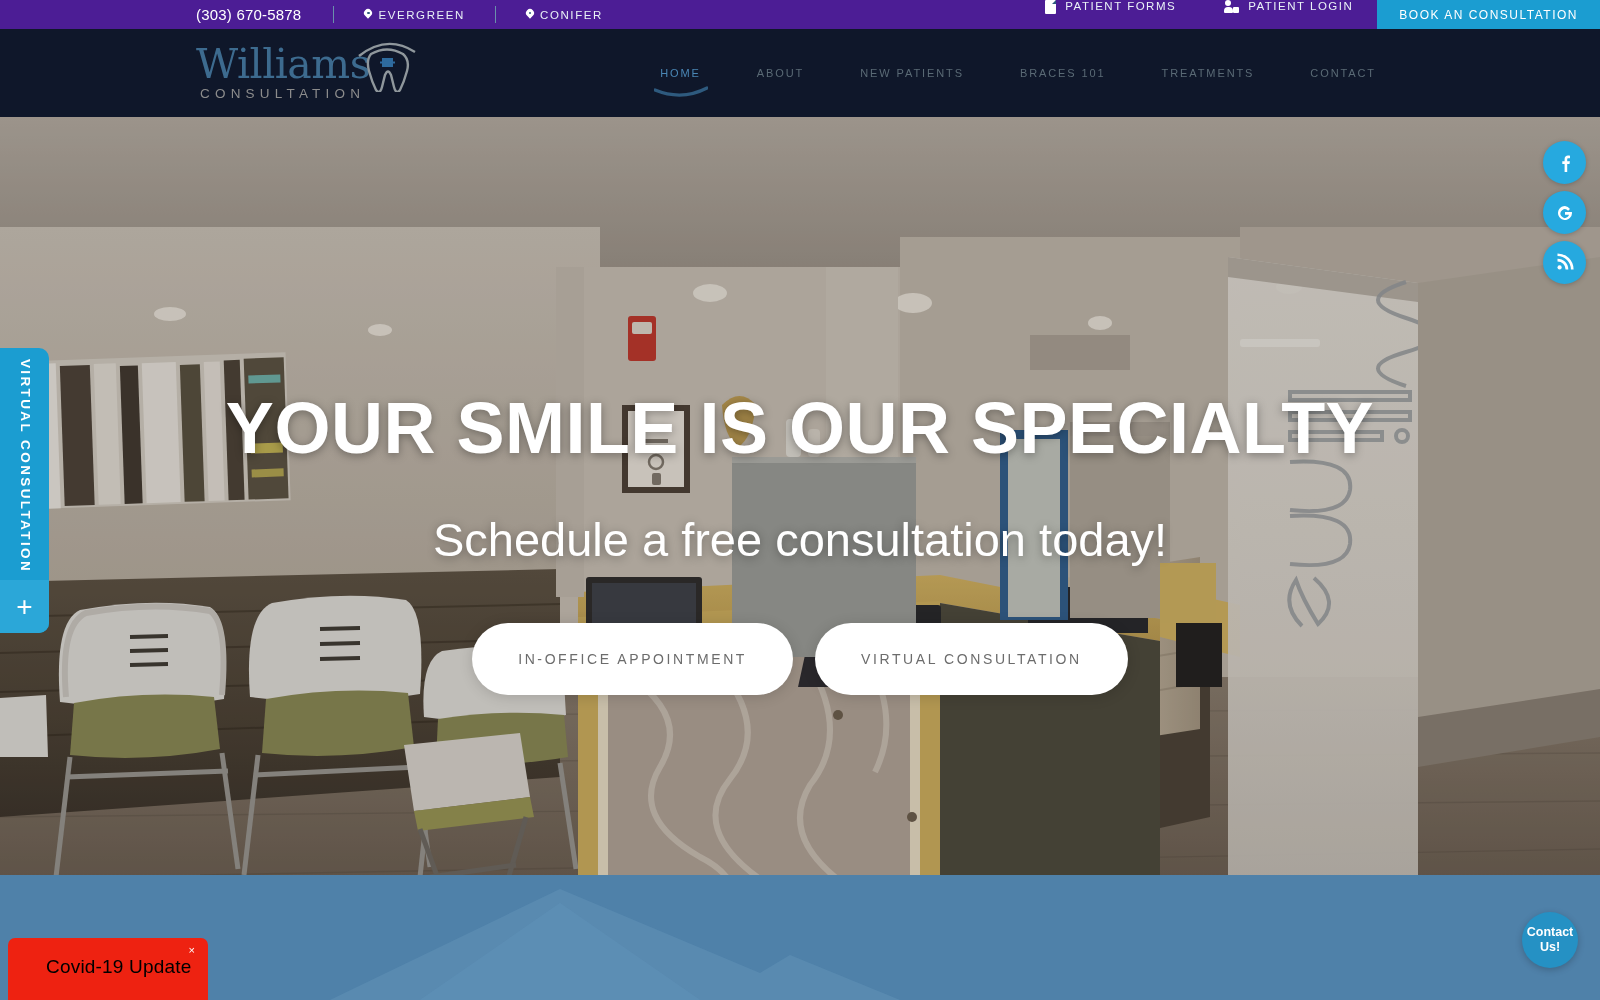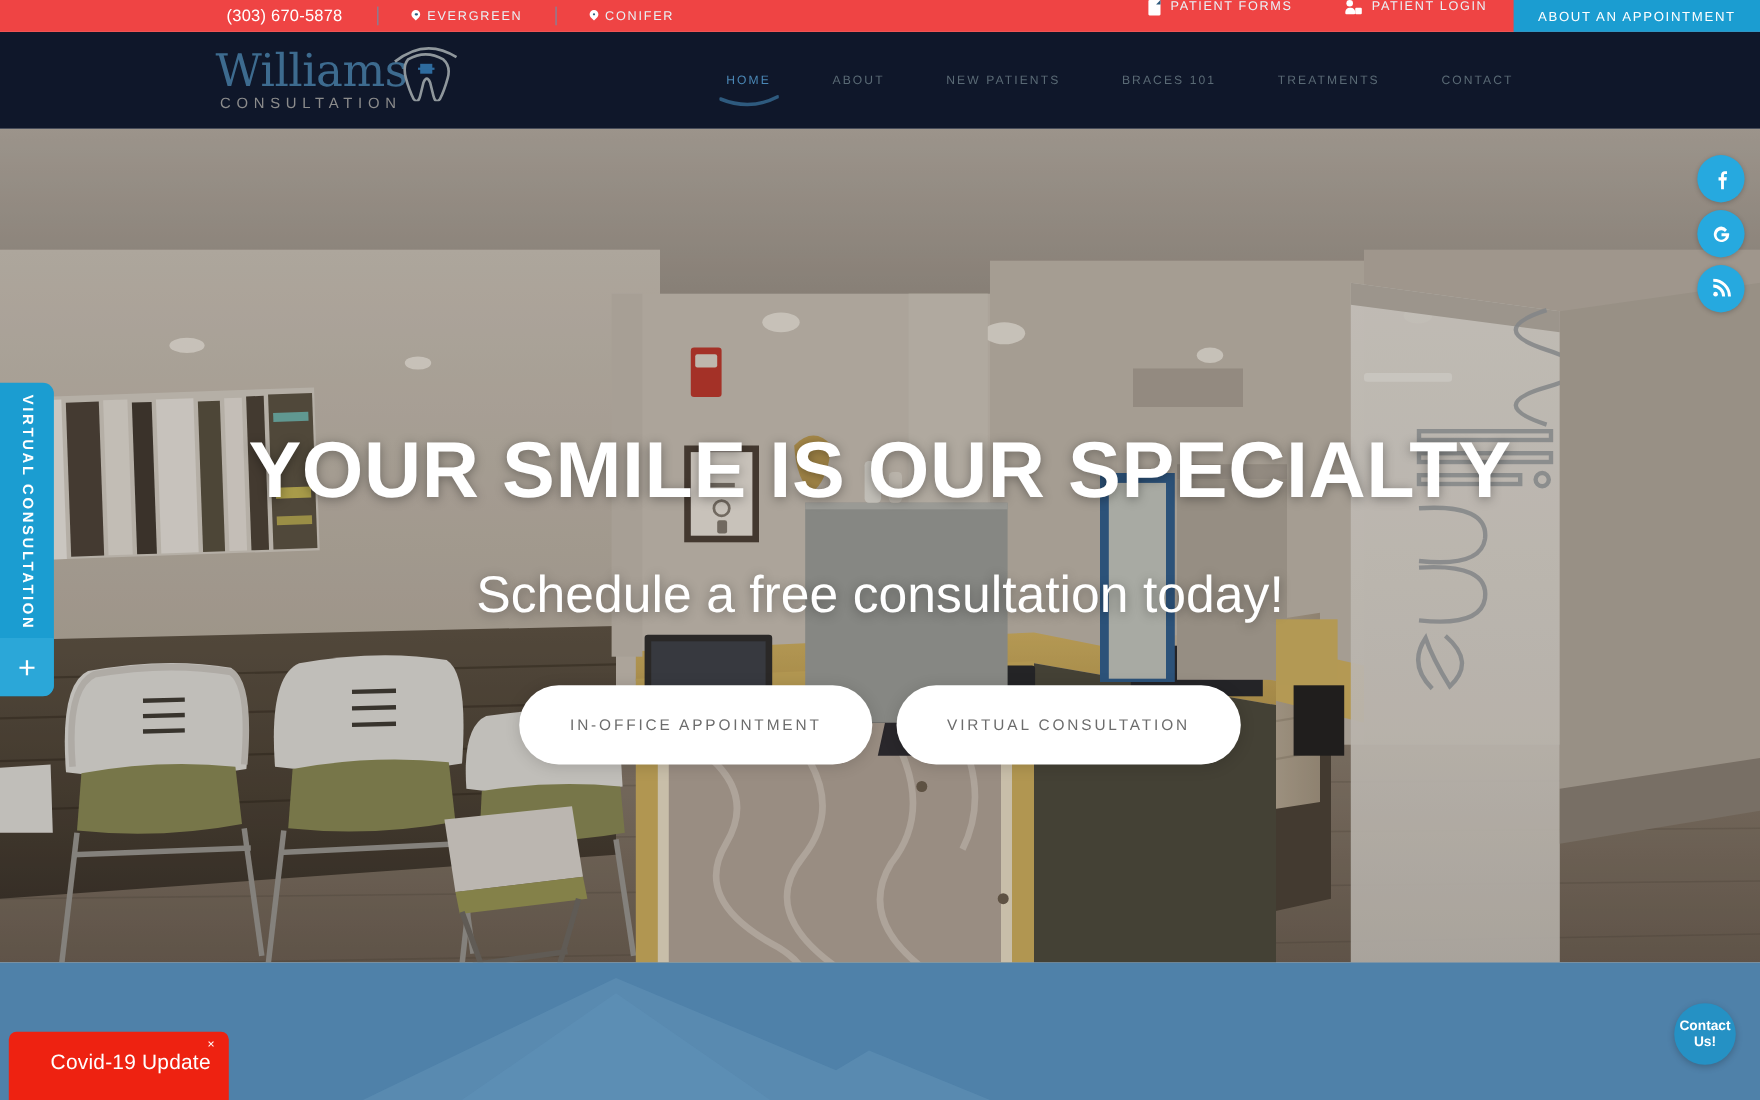--- a/index.html
+++ b/index.html
@@ -6,21 +6,21 @@
   html,body {
     width:1600px; height:1000px; overflow:hidden;
     font-family:"Liberation Sans", sans-serif;
     background:#fff;
   }
   .page { position:relative; width:1600px; height:1000px; overflow:hidden; }
 
   
   .topbar {
     position:absolute; top:0; left:0; width:1600px; height:29px;
-    background:#ef4444; display:flex; align-items:stretch; z-index:40;padding-left:10px;
+    background:#4c1d95; display:flex; align-items:stretch; z-index:40;
   }
   .topbar-left {
     display:flex; align-items:center; margin-left:196px; gap:0;
   }
   .tb-phone {
     color:#ffffff; font-size:15px; letter-spacing:0.2px; padding-right:32px;
   }
   .tb-sep { width:1px; height:17px; background:#6a90ab; align-self:center; }
   .tb-loc {
     display:flex; align-items:center; gap:6px; color:#e9f1f6;
@@ -170,21 +170,21 @@
     background:#4f81a9; overflow:hidden; z-index:5;
   }
   .mtn { position:absolute; left:0; bottom:0; width:1600px; height:125px; }
 
   
   .covid {
     position:absolute; left:8px; bottom:0; width:200px; height:62px;
     background:#ee2211; border-radius:7px 7px 0 0; z-index:60; cursor:pointer;
   }
   .covid-text {
-    position:absolute; left:38px; top:18px; color:#ffffff; font-size:19px;
+    position:absolute; left:38px; top:18px; color:#000000; font-size:19px;
     font-weight:300; letter-spacing:0.2px;text-align:right;
   }
   .covid-close {
     position:absolute; right:13px; top:7px; color:#ffffff; font-size:11px;
     cursor:pointer; line-height:1;
   }
 
   
   .contact-bubble {
     position:absolute; right:22px; bottom:32px; width:56px; height:56px;
@@ -467,21 +467,21 @@
       <span class="tb-link">
         <span class="ic-doc"></span>
         <span>PATIENT FORMS</span>
       </span>
       <span class="tb-link">
         <span class="ic-user">
             <i></i>
           </span>
         <span>PATIENT LOGIN</span>
       </span>
-      <span class="tb-cta">ABOUT AN APPOINTMENT</span>
+      <span class="tb-cta">BOOK AN CONSULTATION</span>
     </div>
   </div>
 
   <div class="header">
     <div class="logo">
       <div class="logo-word">Williams</div>
       <div class="logo-sub">CONSULTATION</div>
       <svg class="logo-tooth" viewBox="0 0 60 52">
         <path d="M14 14 q16 -9 32 0 q7 6 4 17 q-3 11 -7 19 q-4 5 -6 -3 l-3 -12 q-3 -7 -6 0 l-3 12 q-2 8 -6 3 q-4 -8 -7 -19 q-3 -11 2 -17 Z" fill="none" stroke="#8f979c" stroke-width="2.4"></path>
         <path d="M2 16 q28 -22 56 -4" fill="none" stroke="#8f979c" stroke-width="2.4"></path>

